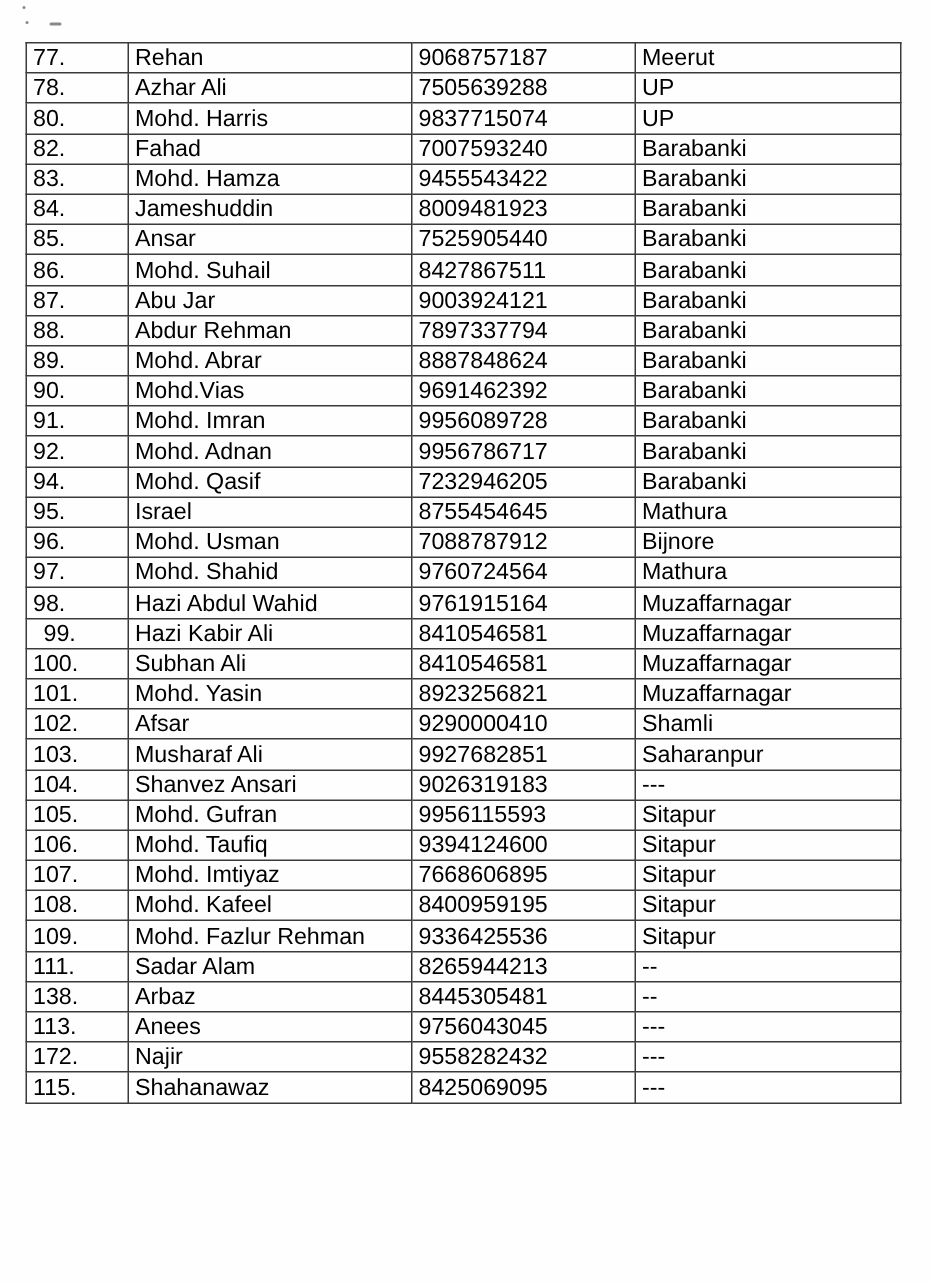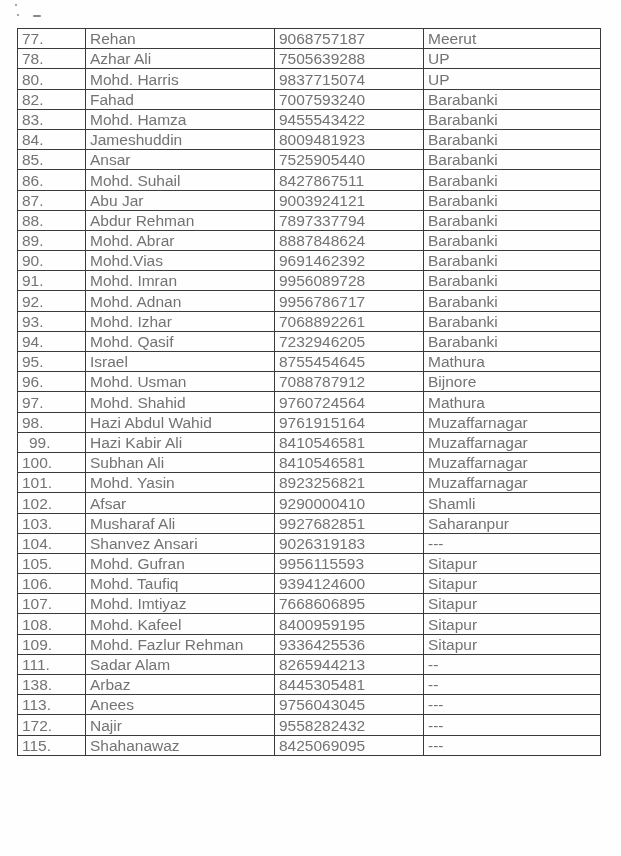--- a/index.html
+++ b/index.html
@@ -3,21 +3,21 @@
 <meta charset="utf-8">
 <style>
   html, body { margin: 0; padding: 0; background: #ffffff; }
   body { width: 621px; height: 856px; position: relative; overflow: hidden; }
   .page { position: absolute; left: 0; top: 0; width: 621px; height: 856px; background: #fefefe; }
   .speck { position: absolute; background: #888; border-radius: 1px; }
   table.list {
     position: absolute; left: 17px; top: 28px;
     border-collapse: collapse;
     font-family: "Liberation Sans", sans-serif;
-    font-size: 15.5px; color: #737373;
+    font-size: 15.5px; color: #000000;
   }
   table.list td {
     border: 1.3px solid #3a3a3a;
     height: 19.2px; line-height: 18px;
     padding: 0 0 0 4px;
     vertical-align: bottom;
     white-space: nowrap;
     overflow: hidden;
   }
   td.c-sn { width: 63px; padding-left: 3px; }
@@ -114,26 +114,20 @@
           <td class="c-phone">9956089728</td>
           <td class="c-place">Barabanki</td>
         </tr>
         <tr>
           <td class="c-sn">92.</td>
           <td class="c-name">Mohd. Adnan</td>
           <td class="c-phone">9956786717</td>
           <td class="c-place">Barabanki</td>
         </tr>
         <tr>
-          <td class="c-sn">93.</td>
-          <td class="c-name">Mohd. Izhar</td>
-          <td class="c-phone">7068892261</td>
-          <td class="c-place">Barabanki</td>
-        </tr>
-        <tr>
           <td class="c-sn">94.</td>
           <td class="c-name">Mohd. Qasif</td>
           <td class="c-phone">7232946205</td>
           <td class="c-place">Barabanki</td>
         </tr>
         <tr>
           <td class="c-sn">95.</td>
           <td class="c-name">Israel</td>
           <td class="c-phone">8755454645</td>
           <td class="c-place">Mathura</td>

